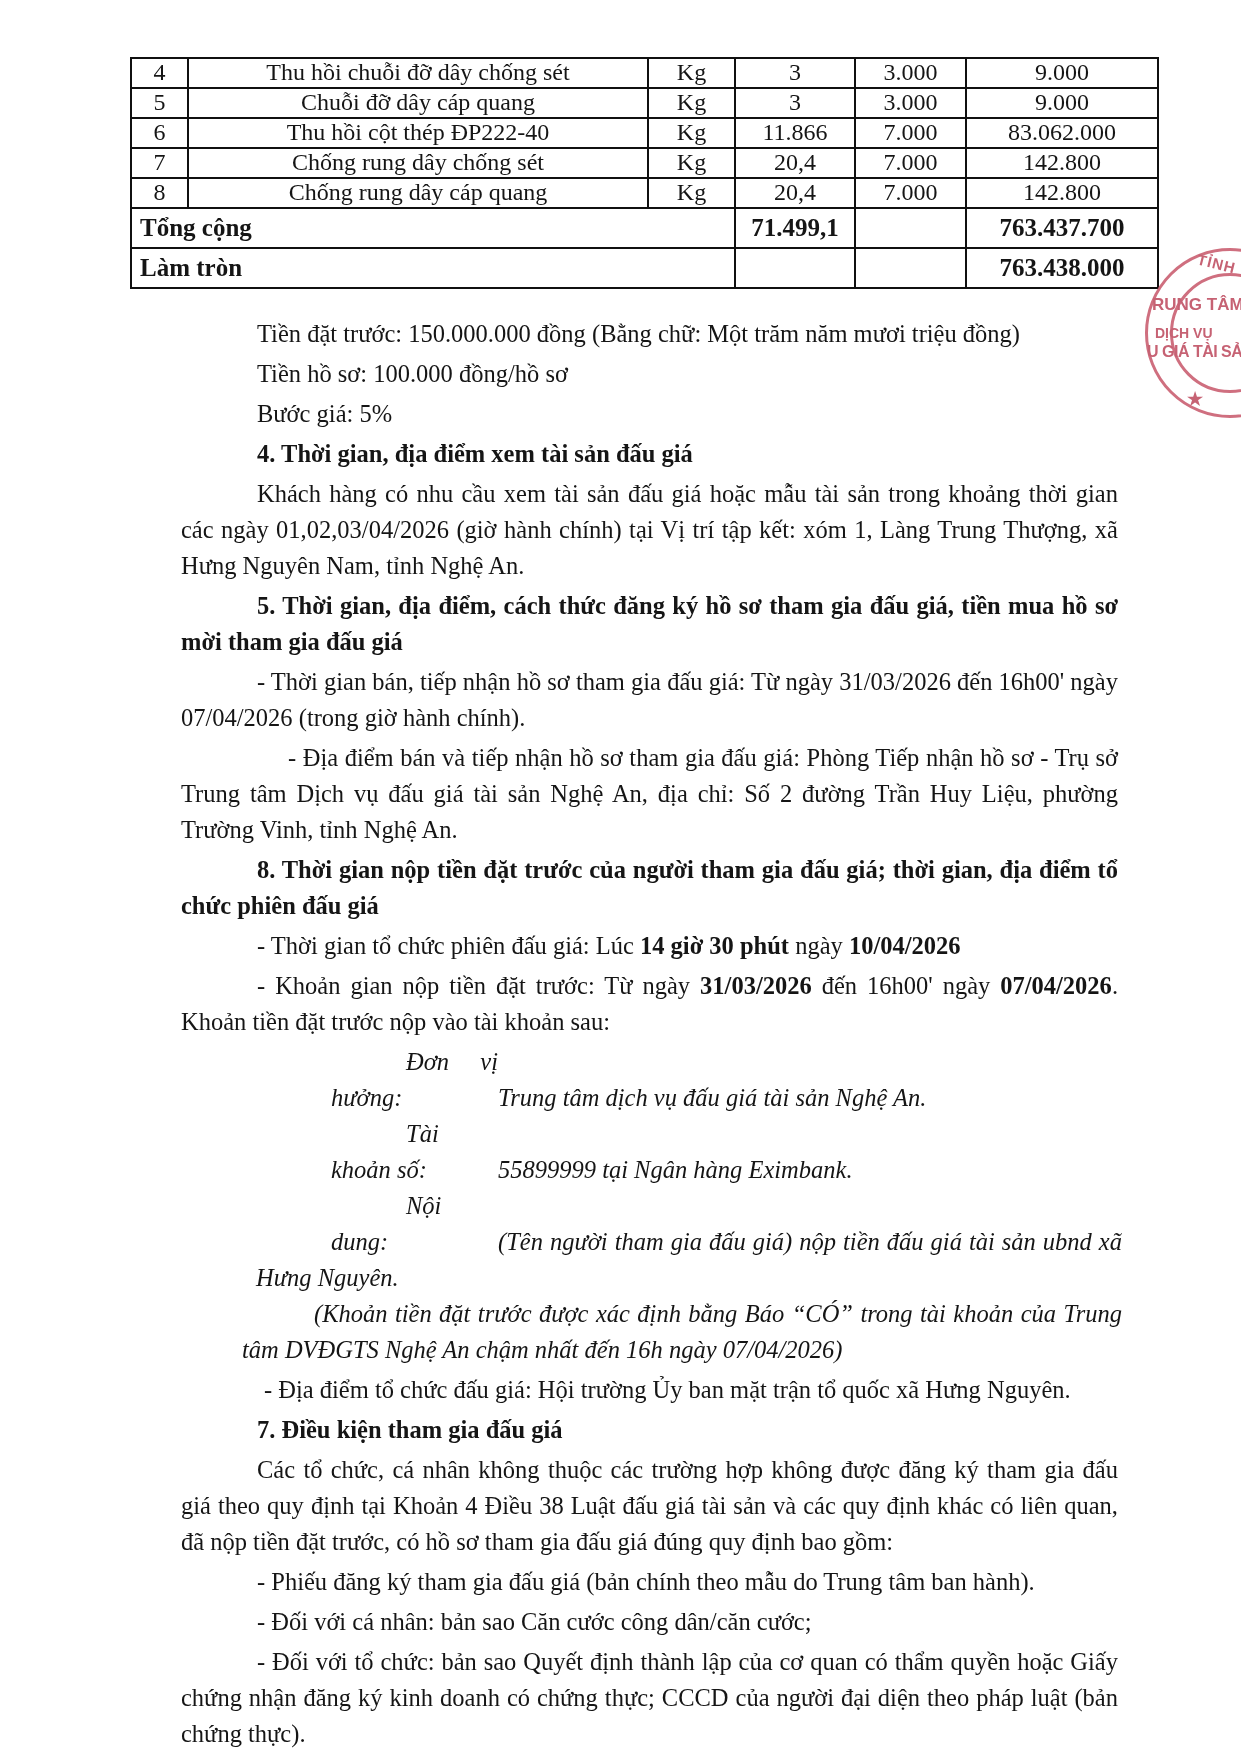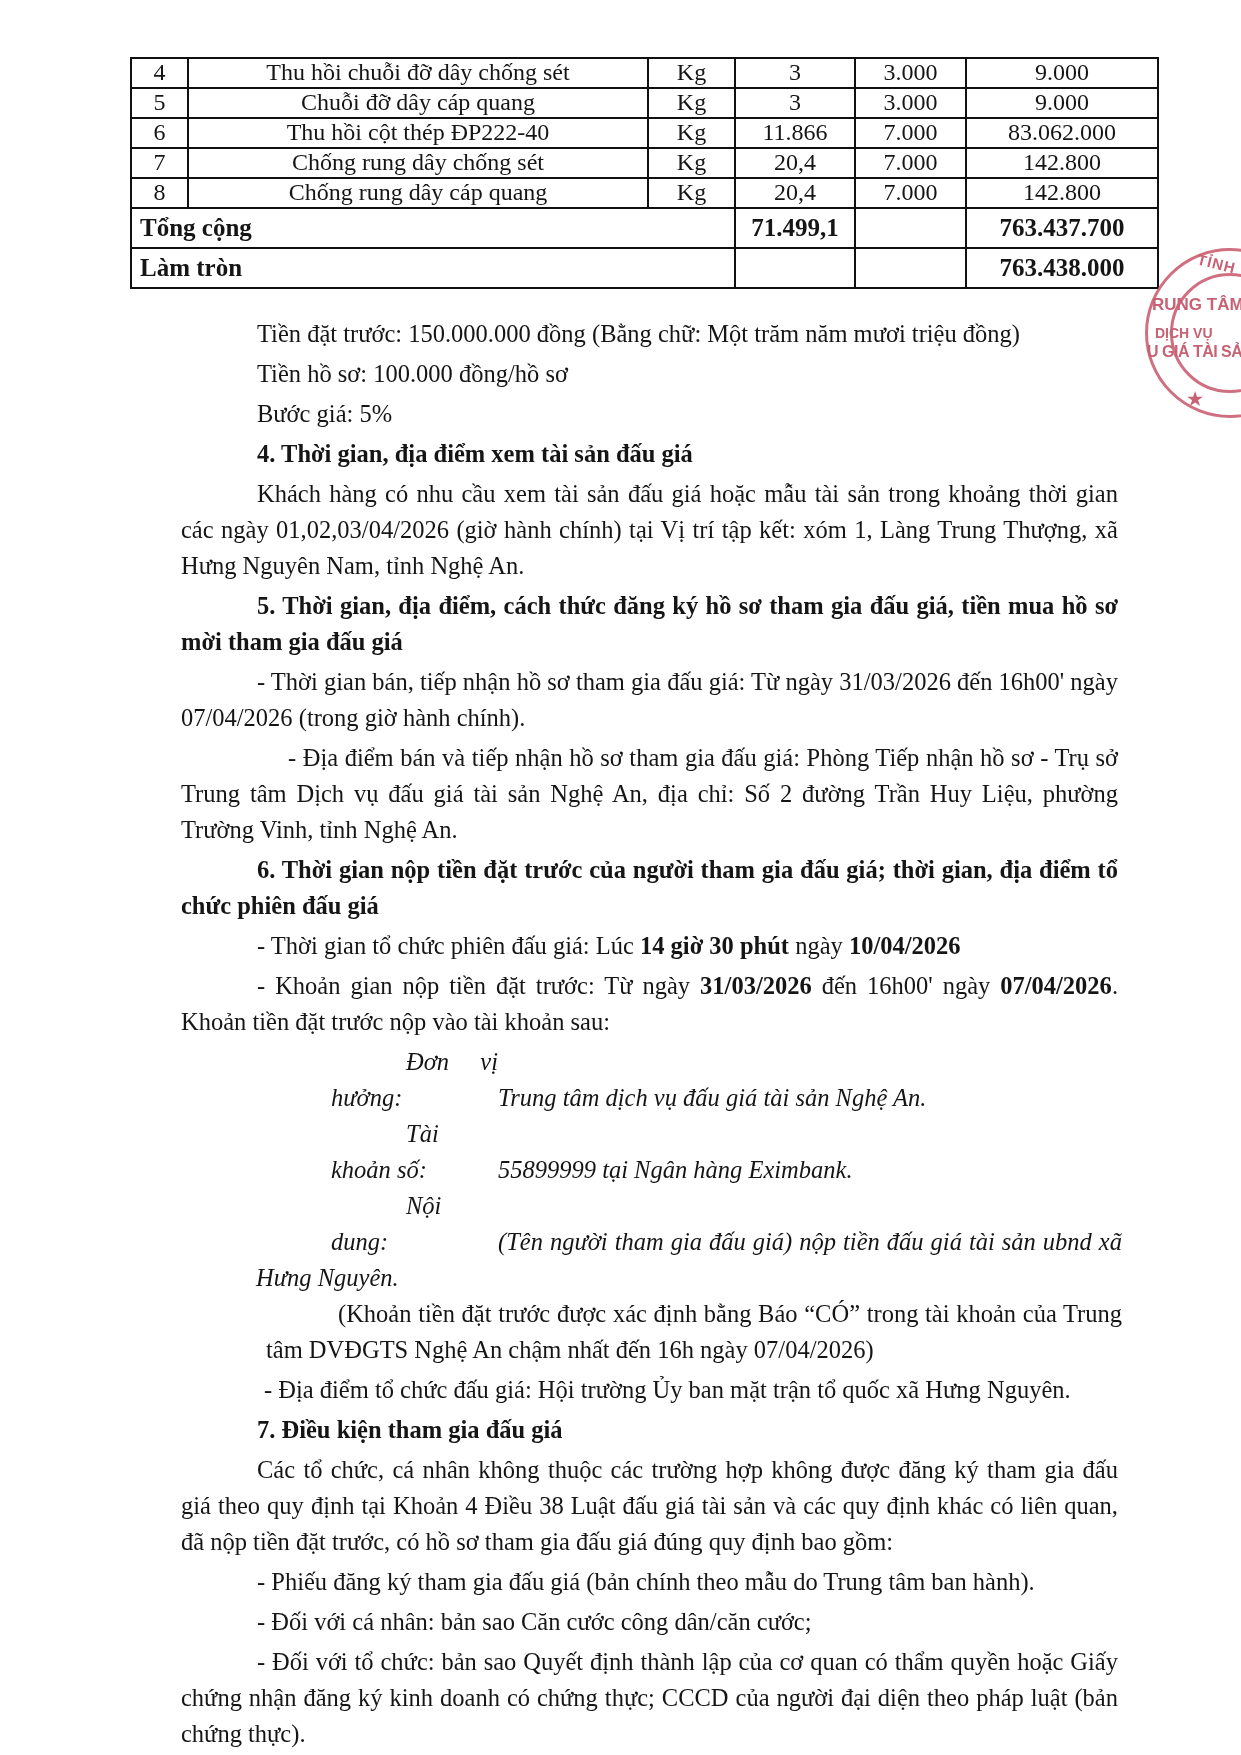--- a/index.html
+++ b/index.html
@@ -18,21 +18,21 @@
 
   
   .textblock{position:absolute;left:177px;top:312px;width:945px;font-size:24.5px;
              line-height:36px;text-align:justify;}
   .textblock p{margin:4px;text-indent:76px;}
   p.h{font-weight:bold;}
   p.b2x{text-indent:107px;}
   p.b3x{text-indent:83px;}
   .bank{margin-left:79px;text-indent:75px;font-style:italic;}
   .bank .lbl{display:inline-block;width:167px;font-style:italic;}
-  .note{margin-left:89px;text-indent:72px;}
+  .note{margin-left:65px;text-indent:72px;font-style:italic;}
 
   
   .stamp{position:absolute;left:1145px;top:248px;width:170px;height:170px;opacity:.92;}
   .ring-outer{position:absolute;left:0;top:0;width:164px;height:164px;border:3px solid #cb6375;border-radius:50%;}
   .ring-inner{position:absolute;left:25px;top:25px;width:114px;height:114px;border:3px solid #cb6375;border-radius:50%;}
   .stamp-txt{position:absolute;font-family:"Liberation Sans", sans-serif;font-weight:bold;
              color:#c25568;white-space:nowrap;line-height:20px;}
   .st-arc{left:52px;top:6px;font-size:15px;letter-spacing:1px;transform:rotate(14deg);}
   .st-l1{left:7px;top:47px;font-size:17px;}
   .st-l2{left:10px;top:75px;font-size:14px;}
@@ -114,21 +114,21 @@
     <p>Tiền hồ sơ: 100.000 đồng/hồ sơ</p>
     <p>Bước giá: 5%</p>
 
     <p class="h">4. Thời gian, địa điểm xem tài sản đấu giá</p>
     <p>Khách hàng có nhu cầu xem tài sản đấu giá hoặc mẫu tài sản trong khoảng thời gian các ngày 01,02,03/04/2026 (giờ hành chính) tại Vị trí tập kết: xóm 1, Làng Trung Thượng, xã Hưng Nguyên Nam, tỉnh Nghệ An.</p>
 
     <p class="h">5. Thời gian, địa điểm, cách thức đăng ký hồ sơ tham gia đấu giá, tiền mua hồ sơ mời tham gia đấu giá</p>
     <p>- Thời gian bán, tiếp nhận hồ sơ tham gia đấu giá: Từ ngày 31/03/2026  đến 16h00' ngày 07/04/2026 (trong giờ hành chính).</p>
     <p class="b2x">- Địa điểm bán và tiếp nhận hồ sơ tham gia đấu giá: Phòng Tiếp nhận hồ sơ - Trụ sở Trung tâm Dịch vụ đấu giá tài sản Nghệ An, địa chỉ: Số 2 đường Trần Huy Liệu, phường Trường Vinh, tỉnh Nghệ An.</p>
 
-    <p class="h">6. Thời gian nộp tiền đặt trước của người tham gia đấu giá; thời gian, địa điểm tổ chức phiên đấu giá</p>
+    <p class="h">8. Thời gian nộp tiền đặt trước của người tham gia đấu giá; thời gian, địa điểm tổ chức phiên đấu giá</p>
     <p><span>- Thời gian tổ chức phiên đấu giá: Lúc </span><b>14 giờ 30 phút</b><span> ngày </span><b>10/04/2026</b></p>
     <p><span>- Khoản gian nộp tiền đặt trước: Từ ngày </span><b>31/03/2026</b><span> đến 16h00' ngày </span><b>07/04/2026</b><span>. Khoản tiền đặt trước nộp vào tài khoản sau:</span></p>
 
     <div class="bank"><span class="lbl">Đơn vị hưởng:</span><span>Trung tâm dịch vụ đấu giá tài sản Nghệ An.</span></div>
     <div class="bank"><span class="lbl">Tài khoản số:</span><span>55899999 tại Ngân hàng Eximbank.</span></div>
     <div class="bank"><span class="lbl">Nội dung:</span><span>(Tên người tham gia đấu giá) nộp tiền đấu giá tài sản ubnd xã Hưng Nguyên.</span></div>
 
     <div class="note">(Khoản tiền đặt trước được xác định bằng Báo “CÓ” trong tài khoản của Trung tâm DVĐGTS Nghệ An chậm nhất đến 16h ngày 07/04/2026)</div>
     <p class="b3x">- Địa điểm tổ chức đấu giá: Hội trường Ủy ban mặt trận tổ quốc xã Hưng Nguyên.</p>
 

